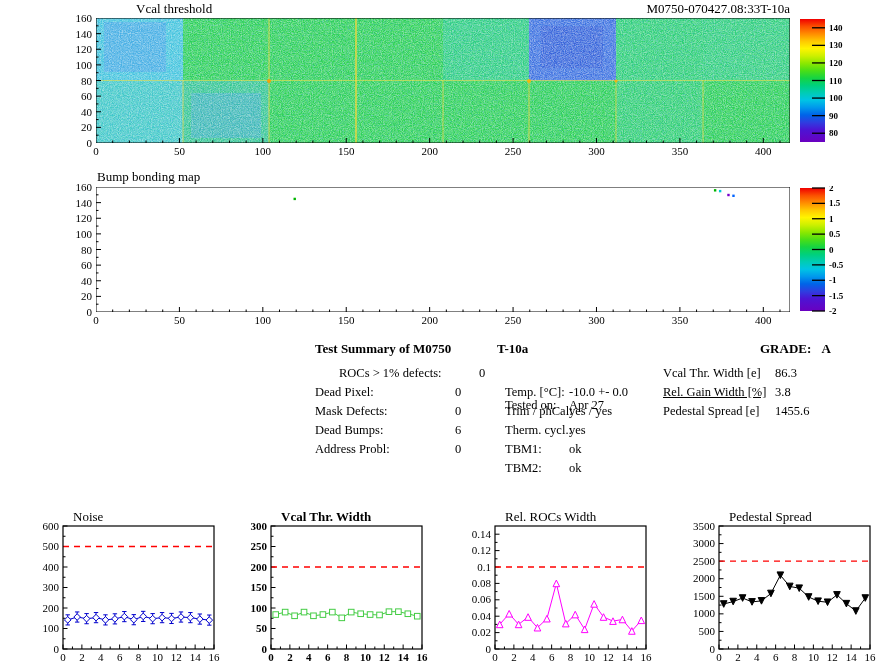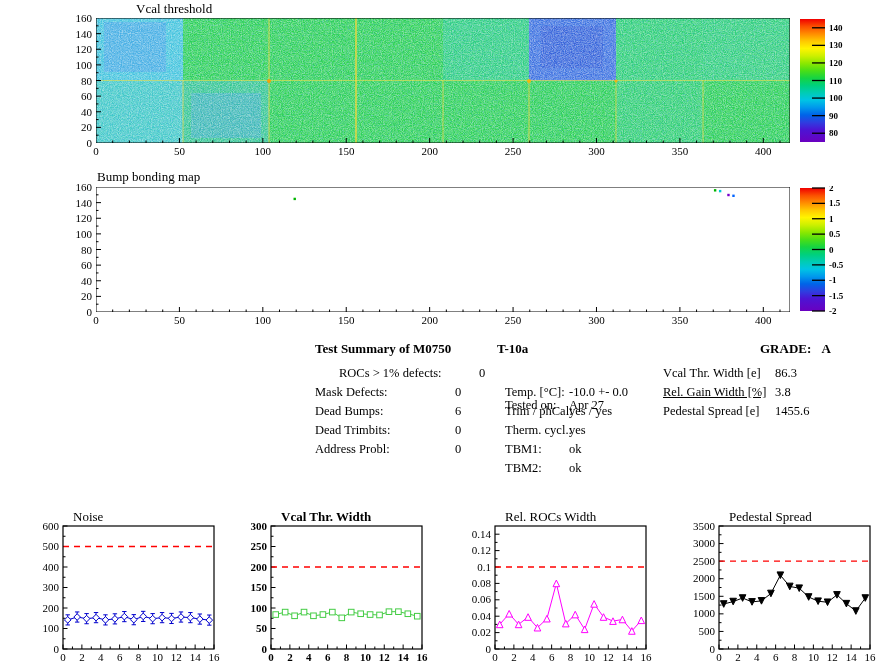--- a/index.html
+++ b/index.html
@@ -15,20 +15,21 @@
   .chart{position:absolute;width:224px;height:167px;}
   .chart svg{position:absolute;left:0;top:0;}
   .chart-title{position:absolute;left:57px;top:4px;font-size:13px;white-space:nowrap;}
 </style>
 </head>
 <body>
 
 <div id="stage">
 
   <div class="t13" style="left:97px;top:2px;margin-left:39px;">Vcal threshold</div>
+  <div class="t13" style="left:540px;top:2px;width:250px;text-align:right;">M0750-070427.08:33T-10a</div>
 
   <svg class="abs" style="left:96px;top:18px;" width="694" height="125">
     <defs>
       <filter id="nzW" x="0" y="0" width="100%" height="100%">
         <feTurbulence type="fractalNoise" baseFrequency="0.9" numOctaves="2" seed="11" stitchTiles="stitch"></feTurbulence>
         <feColorMatrix type="matrix" values="0 0 0 0 1  0 0 0 0 1  0 0 0 0 1  1.2 1.2 1.2 0 -1.35"></feColorMatrix>
       </filter>
       <filter id="nzB" x="0" y="0" width="100%" height="100%">
         <feTurbulence type="fractalNoise" baseFrequency="0.8" numOctaves="2" seed="4" stitchTiles="stitch"></feTurbulence>
         <feColorMatrix type="matrix" values="0 0 0 0 0.05  0 0 0 0 0.35  0 0 0 0 0.9  1.1 1.1 1.1 0 -1.5"></feColorMatrix>
@@ -280,23 +281,23 @@
   </svg>
 
   <div class="t13 b" style="left:315px;top:342px;">Test Summary of M0750</div>
   <div class="t13 b" style="left:497px;top:342px;">T-10a</div>
   <div class="t13 b" style="left:760px;top:342px;">
     <span>GRADE:</span>
     <span style="margin-left:7px;">A</span>
   </div>
   <div class="scol" id="col-defects" style="left:315px;top:364px;">
       <div class="srow"><span class="slabel" style="width: 140px; margin-left: 24px;">ROCs &gt; 1% defects:</span><span class="svalue">0</span></div>
+      <div class="srow"><span class="slabel" style="width: 140px;">Dead Pixel:</span><span class="svalue">0</span></div>
       <div class="srow"><span class="slabel" style="width: 140px;">Mask Defects:</span><span class="svalue">0</span></div>
       <div class="srow"><span class="slabel" style="width: 140px;">Dead Bumps:</span><span class="svalue">6</span></div>
-      <div class="srow"><span class="slabel" style="width: 140px;">Dead Trimbits:</span><span class="svalue">0</span></div>
       <div class="srow"><span class="slabel" style="width: 140px;">Address Probl:</span><span class="svalue">0</span></div>
     </div>
   <div class="scol" id="col-conditions" style="left:505px;top:364px;">
       <div class="srow"><span class="slabel" style="width: 64px; margin-top: 32px;">Tested on:</span><span class="svalue">Apr 27</span></div>
       <div class="srow"><span class="slabel" style="width: 64px;">Temp. [°C]:</span><span class="svalue">-10.0 +- 0.0</span></div>
       <div class="srow"><span class="slabel" style="width: 64px;">Trim / phCal:</span><span class="svalue">yes / yes</span></div>
       <div class="srow"><span class="slabel" style="width: 64px;">Therm. cycl.:</span><span class="svalue">yes</span></div>
       <div class="srow"><span class="slabel" style="width: 64px;">TBM1:</span><span class="svalue">ok</span></div>
       <div class="srow"><span class="slabel" style="width: 64px;">TBM2:</span><span class="svalue">ok</span></div>
     </div>

